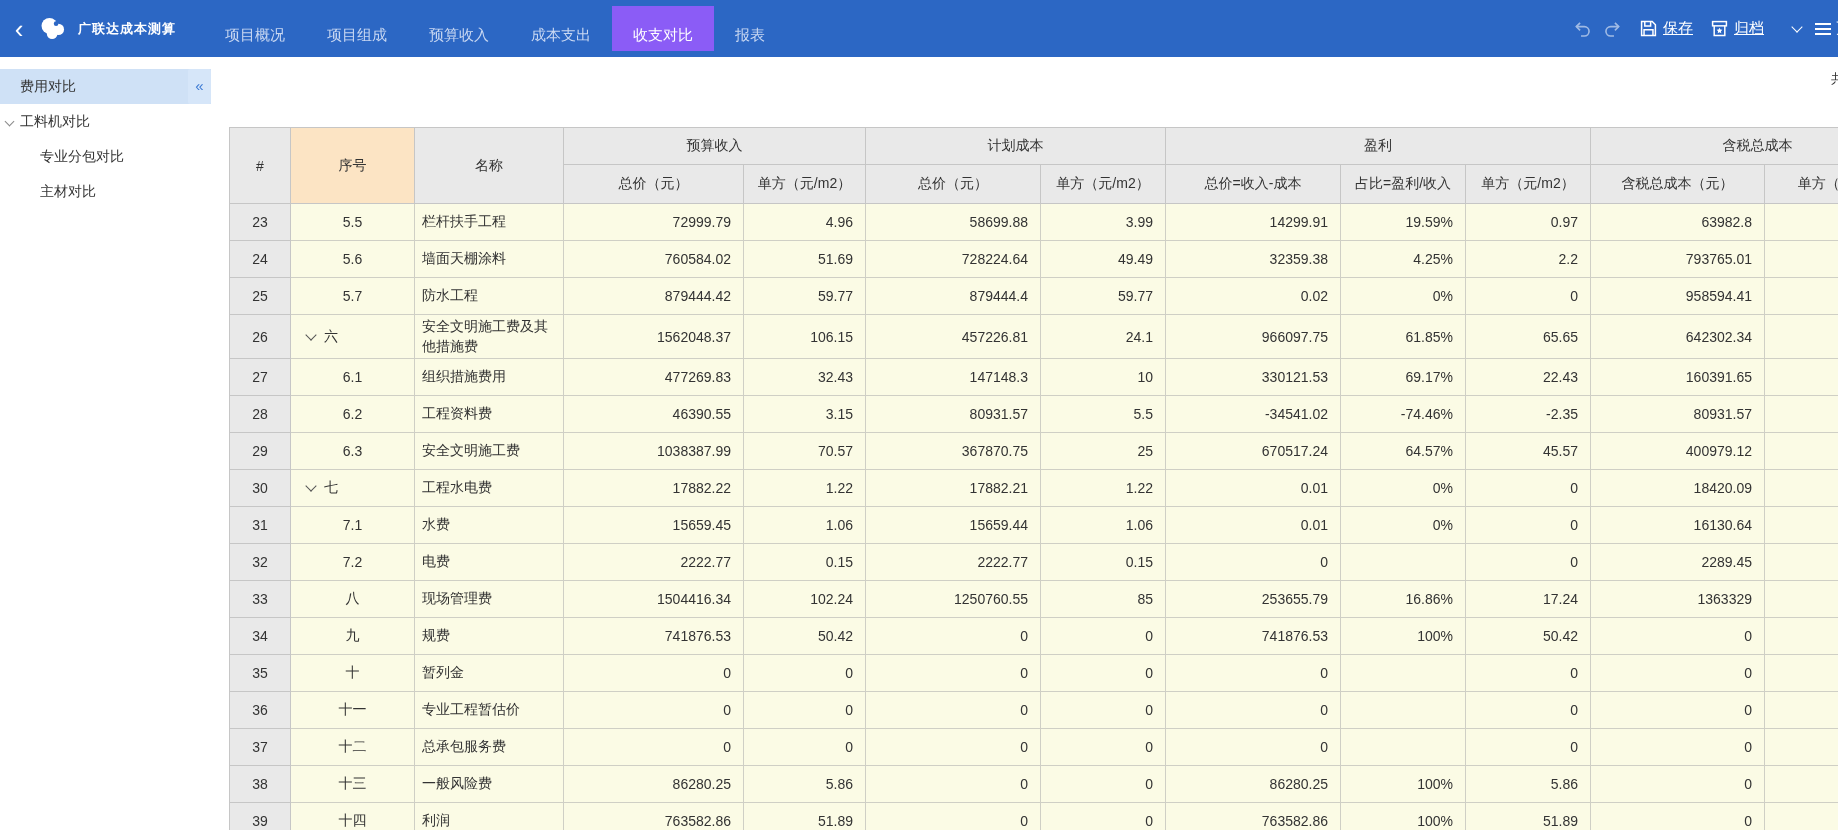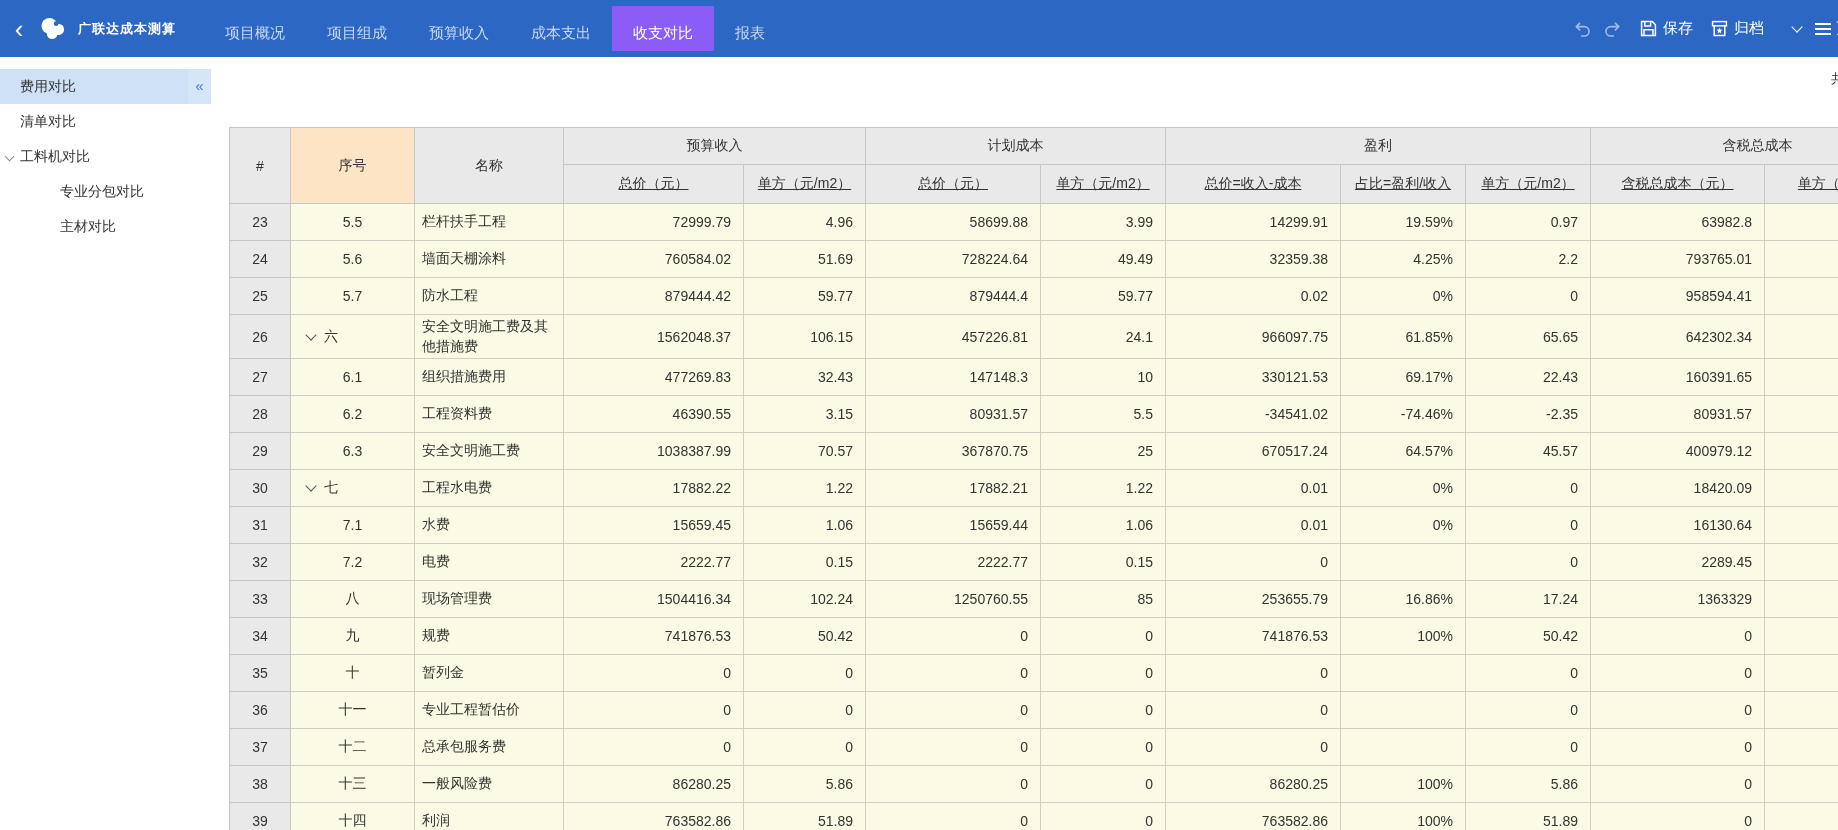--- a/index.html
+++ b/index.html
@@ -6,62 +6,62 @@
   body{width:1838px;height:830px;overflow:hidden;position:relative;
        font-family:"Liberation Sans","DejaVu Sans",sans-serif;color:#333;}
 
   
   .topbar{position:absolute;top:0;left:0;width:1838px;height:57px;background:#2c67c4;
           display:flex;align-items:center;color:#fff;z-index:5;}
   .back{width:30px;text-align:center;font-size:26px;line-height:54px;color:#fff;cursor:pointer;
         font-weight:200;padding-left:4px;}
   .logo{margin:0 10px 0 4px;display:flex;align-items:center;}
   .title{font-size:13px;font-weight:bold;letter-spacing:1px;margin-right:28px;white-space:nowrap;}
-  .tabs{display:flex;height:45px;font-family:Liberation Mono, monospace;}
+  .tabs{display:flex;height:45px;}
   .tab{line-height:57px;padding:0 21px;font-size:15px;color:#c9d8f2;cursor:pointer;white-space:nowrap;}
   .tab.active{background:#8b5cf6;color:#fff;}
   .tb-actions{position:absolute;left:1572px;top:0;height:57px;display:flex;align-items:center;}
   .act{display:flex;align-items:center;color:#fff;font-size:15px;cursor:pointer;white-space:nowrap;}
-  .act .lbl{margin-left:6px;}
+  .act .lbl{margin-left:6px;text-decoration:underline;}
   .dim{opacity:.55;}
   .u-undo{margin-right:13px;}
   .u-redo{margin-right:17px;transform:scaleX(-1);}
   .g-save{margin-right:18px;}
   .g-arch{margin-right:20px;}
   .chev{display:inline-block;width:7px;height:7px;border-right:1.6px solid #fff;
         border-bottom:1.6px solid #fff;transform:rotate(45deg);}
   .arch-chev{margin:-3px 14px 0 9px;}
   .menu-icon{display:flex;flex-direction:column;justify-content:space-between;width:16px;height:12px;margin-right:5px;}
   .menu-icon i{display:block;height:2px;background:#fff;}
   .more-clip{font-size:15px;color:#fff;}
 
   
   .main{position:absolute;top:57px;left:0;width:1472px;height:773px;}
   .sidebar{position:absolute;left:0;top:0;width:211px;height:773px;background:#fff;}
   .sb-item{height:35px;line-height:35px;font-size:14px;color:#333;padding-left:20px;
            position:relative;cursor:pointer;white-space:nowrap;}
   .sb-item:first-child{margin-top:12px;}
-  .sb-item.lvl1{padding-left:40px;margin-left:20px;}
+  .sb-item.lvl1{padding-left:40px;}
   .sb-item.selected{background:#cfe1f6;}
   .sb-chev{position:absolute;left:6px;top:14px;width:6px;height:6px;
            border-right:1.4px solid #8a8a8a;border-bottom:1.4px solid #8a8a8a;transform:rotate(45deg);}
   .collapse-tab{position:absolute;top:12px;right:0;width:23px;height:35px;background:#d6e6f9;
                 color:#3e7bd4;text-align:center;line-height:34px;font-size:15px;cursor:pointer;
                 border-radius:2px;}
 
   .content{position:absolute;left:211px;top:0;width:1627px;height:773px;background:#fff;overflow:hidden;}
   .count-clip{position:absolute;left:1620px;top:13px;font-size:13px;color:#333;white-space:nowrap;}
 
   
   .table-wrap{position:absolute;left:18px;top:70px;}
   table{border-collapse:collapse;table-layout:fixed;width:1695px;font-size:14px;color:#333;}
   th{background:#e9e9e9;font-weight:normal;border:1px solid #c6c6c6;text-align:center;
      font-size:14px;color:#333;overflow:hidden;white-space:nowrap;}
   thead tr:first-child th{height:34px;}
-  thead tr:last-child th{height:36px;text-decoration:underline;}
+  thead tr:last-child th{height:36px;}
   th.seq-h{background:#fce4c4;}
   td{border:1px solid #cfcfc5;height:32px;background:#fbfbe5;overflow:hidden;white-space:nowrap;}
   td.num{background:#e9e9e9;text-align:center;border-color:#c6c6c6;}
   td.val{text-align:right;padding-right:12px;}
   td.name{text-align:left;padding:2px 6px 2px 7px;line-height:1.4;white-space:normal;}
   td.seq{text-align:center;}
   td.seq.exp{text-align:left;padding-left:16px;}
   .row-chev{display:inline-block;width:7px;height:7px;border-right:1.6px solid #555;
             border-bottom:1.6px solid #555;transform:rotate(45deg);margin-right:9px;vertical-align:2px;cursor:pointer;}
 </style>
@@ -127,21 +127,20 @@
       <span class="more-clip">更</span>
     </span>
   </div>
 </div>
 
 <div class="main">
 
   <aside class="sidebar">
     <div>
         <div class="sb-item lvl0 selected"><span>费用对比</span></div>
-        <div class="sb-item lvl0"><span>清单对比</span></div>
         <div class="sb-item lvl0"><i class="sb-chev"></i><span>工料机对比</span></div>
         <div class="sb-item lvl1"><span>专业分包对比</span></div>
         <div class="sb-item lvl1"><span>主材对比</span></div>
       </div>
     <div class="collapse-tab">«</div>
   </aside>
 
   <div class="content">
     <span class="count-clip">共</span>
 

